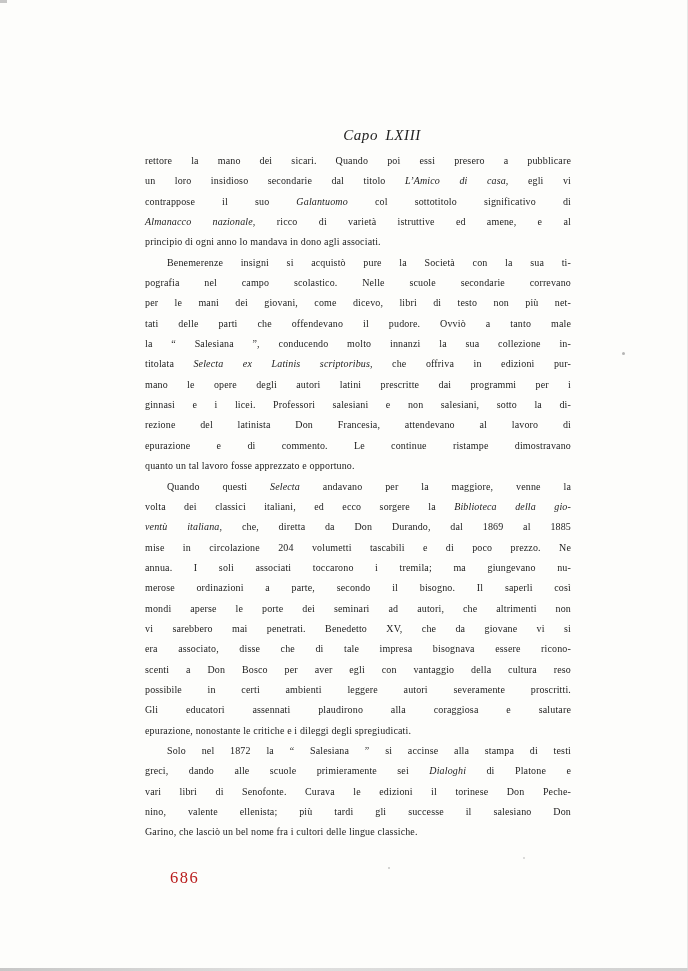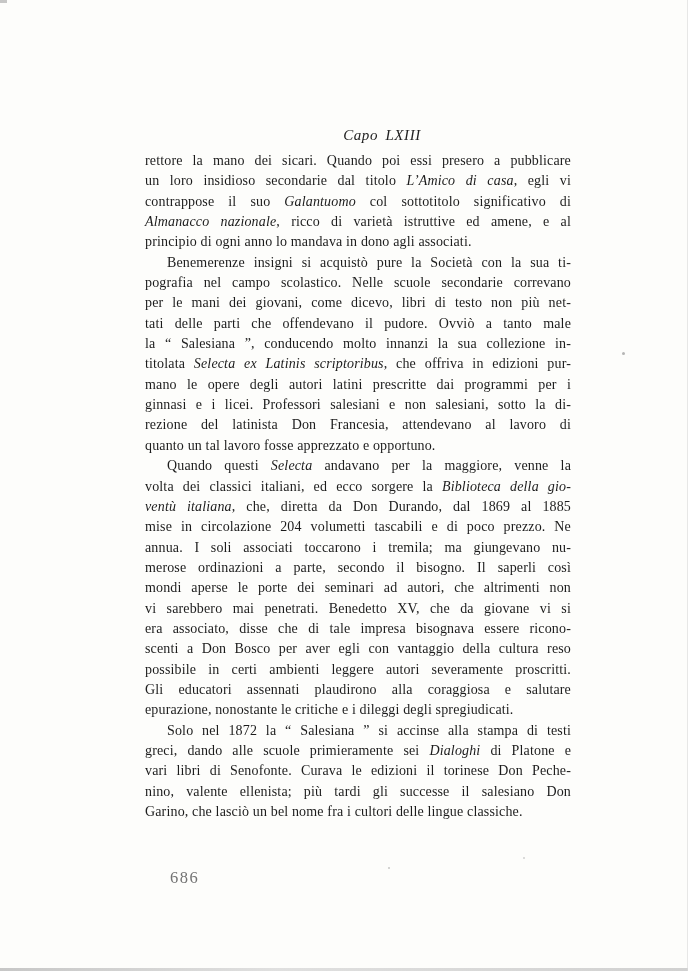--- a/index.html
+++ b/index.html
@@ -10,33 +10,33 @@
     color:#1c1c1c;
   }
   .page{position:absolute;inset:0;}
   .chapter-header{
     position:absolute;top:127px;left:169px;width:426px;
     text-align:center;font-style:italic;font-size:15px;letter-spacing:0.6px;
     word-spacing:3px;color:#222;
   }
   .text-block{
     position:absolute;left:145px;top:151px;width:426px;
-    font-size:14px;
+    font-size:10px;
   }
   .line{
     height:20.35px;line-height:20.35px;
     text-align:justify;text-align-last:justify;
     letter-spacing:0.15px;white-space:normal;
   }
   .line.last{text-align-last:left;}
   .line.indent{text-indent:22px;}
   .it{font-style:italic;}
   .page-number{
     position:absolute;left:170px;top:868px;
-    font-size:16.5px;letter-spacing:1.5px;color:#737373;
+    font-size:16.5px;letter-spacing:1.5px;color:#b91c1c;
   }
   
   .edge-bottom{position:absolute;left:0;right:0;bottom:0;height:3px;
     background:linear-gradient(to right,#b5b5b5,#d6d6d6 40%,#c2c2c2);opacity:.75;}
   .edge-right{position:absolute;top:0;bottom:0;right:0;width:1px;background:#d9d9d9;opacity:.6;}
   .corner-tl{position:absolute;left:0;top:0;width:7px;height:3px;background:#9a9a9a;opacity:.55;}
   .speck{position:absolute;background:#8f8f8f;border-radius:50%;}
   .speck.s1{left:622px;top:352px;width:3px;height:3px;opacity:.65;}
   .speck.s2{left:388px;top:867px;width:2px;height:2px;opacity:.5;}
   .speck.s3{left:523px;top:857px;width:2px;height:2px;opacity:.4;}
@@ -56,20 +56,21 @@
       <div class="line last"><span>principio di ogni anno lo mandava in dono agli associati.</span></div>
       <div class="line indent"><span>Benemerenze insigni si acquistò pure la Società con la sua ti-</span></div>
       <div class="line"><span>pografia nel campo scolastico. Nelle scuole secondarie correvano</span></div>
       <div class="line"><span>per le mani dei giovani, come dicevo, libri di testo non più net-</span></div>
       <div class="line"><span>tati delle parti che offendevano il pudore. Ovviò a tanto male</span></div>
       <div class="line"><span>la “ Salesiana ”, conducendo molto innanzi la sua collezione in-</span></div>
       <div class="line"><span>titolata </span><span class="it">Selecta ex Latinis scriptoribus</span><span>, che offriva in edizioni pur-</span></div>
       <div class="line"><span>mano le opere degli autori latini prescritte dai programmi per i</span></div>
       <div class="line"><span>ginnasi e i licei. Professori salesiani e non salesiani, sotto la di-</span></div>
       <div class="line"><span>rezione del latinista Don Francesia, attendevano al lavoro di</span></div>
+      <div class="line"><span>epurazione e di commento. Le continue ristampe dimostravano</span></div>
       <div class="line last"><span>quanto un tal lavoro fosse apprezzato e opportuno.</span></div>
       <div class="line indent"><span>Quando questi </span><span class="it">Selecta</span><span> andavano per la maggiore, venne la</span></div>
       <div class="line"><span>volta dei classici italiani, ed ecco sorgere la </span><span class="it">Biblioteca della gio-</span></div>
       <div class="line"><span class="it">ventù italiana</span><span>, che, diretta da Don Durando, dal 1869 al 1885</span></div>
       <div class="line"><span>mise in circolazione 204 volumetti tascabili e di poco prezzo. Ne</span></div>
       <div class="line"><span>annua. I soli associati toccarono i tremila; ma giungevano nu-</span></div>
       <div class="line"><span>merose ordinazioni a parte, secondo il bisogno. Il saperli così</span></div>
       <div class="line"><span>mondi aperse le porte dei seminari ad autori, che altrimenti non</span></div>
       <div class="line"><span>vi sarebbero mai penetrati. Benedetto XV, che da giovane vi si</span></div>
       <div class="line"><span>era associato, disse che di tale impresa bisognava essere ricono-</span></div>

